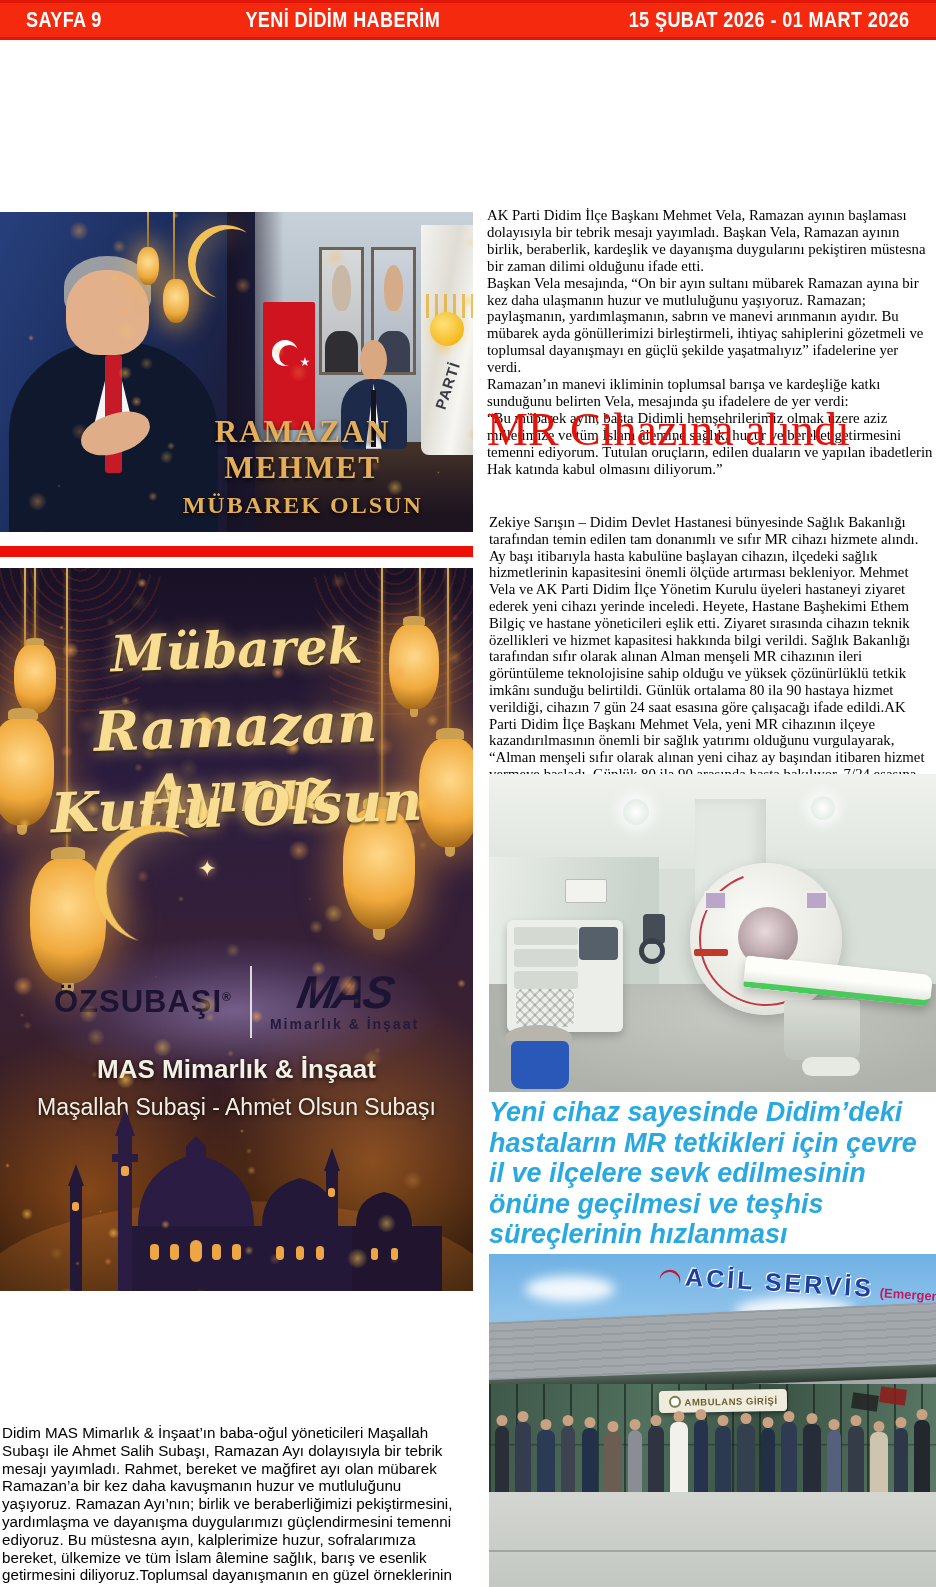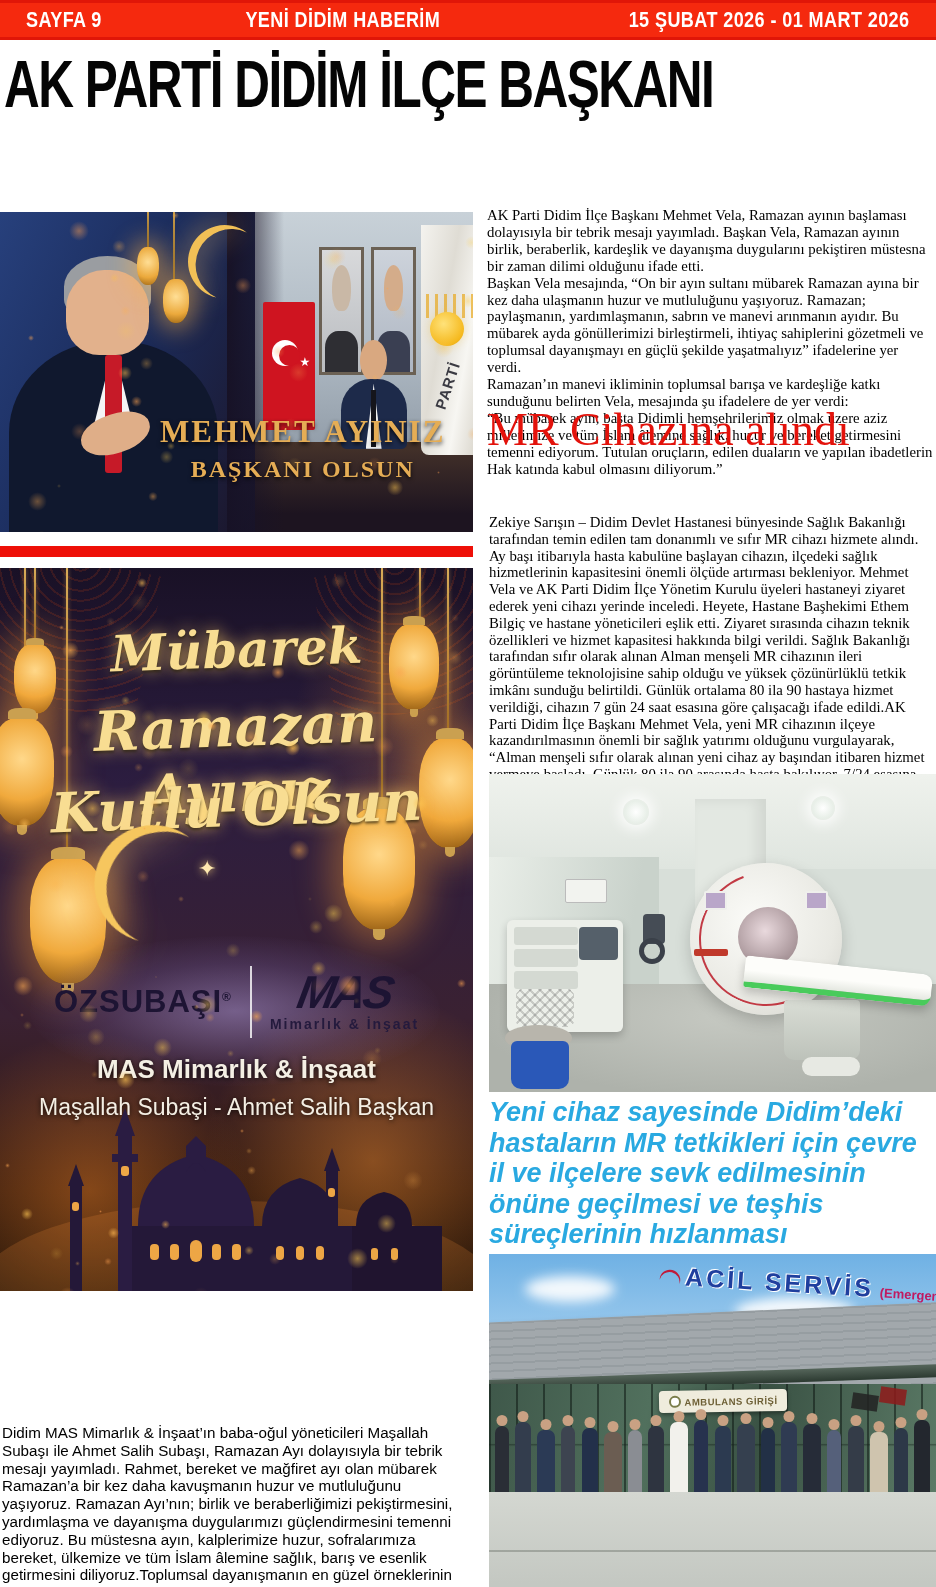--- a/index.html
+++ b/index.html
@@ -219,21 +219,20 @@
 
 <div class="page">
 
   <div class="abs banner">
     <span class="b-left">SAYFA 9</span>
     <span>YENİ DİDİM HABERİM</span>
     <span class="b-right">15 ŞUBAT 2026 - 01 MART 2026</span>
   </div>
 
   <div class="abs headline">
-    <div><span class="hl">AK PARTİ DİDİM İLÇE BAŞKANI</span></div>
   </div>
 
   <div class="abs photo1">
     <div class="p1-left"></div>
     <div class="p1-office"></div>
     <div class="p1-desk"></div>
     <div class="p1-office-fade"></div>
     <div class="p1-flag-tr">
       <div class="c1"></div>
         <div class="c2"></div>
@@ -303,22 +302,22 @@
         <div style="position: absolute; border-radius: 50%; left: 24.5869%; top: 34.0674%; width: 19.9724px; height: 19.9724px; background: radial-gradient(circle, rgba(251, 204, 81, 0.2), transparent 70%);"></div>
         <div style="position: absolute; border-radius: 50%; left: 81.5454%; top: 23.5515%; width: 2.98662px; height: 2.98662px; background: radial-gradient(circle, rgba(251, 162, 81, 0.42), transparent 70%);"></div>
         <div style="position: absolute; border-radius: 50%; left: 60.1247%; top: 64.281%; width: 13.049px; height: 13.049px; background: radial-gradient(circle, rgba(251, 171, 81, 0.204), transparent 70%);"></div>
         <div style="position: absolute; border-radius: 50%; left: 68.1197%; top: 11.9053%; width: 20.3452px; height: 20.3452px; background: radial-gradient(circle, rgba(251, 206, 81, 0.23), transparent 70%);"></div>
         <div style="position: absolute; border-radius: 50%; left: 69.3362%; top: 11.0813%; width: 18.4671px; height: 18.4671px; background: radial-gradient(circle, rgba(251, 173, 81, 0.26), transparent 70%);"></div>
         <div style="position: absolute; border-radius: 50%; left: 61.1908%; top: 47.3172%; width: 18.8941px; height: 18.8941px; background: radial-gradient(circle, rgba(251, 175, 81, 0.243), transparent 70%);"></div>
         <div style="position: absolute; border-radius: 50%; left: 98.2586%; top: 7.43337%; width: 13.1189px; height: 13.1189px; background: radial-gradient(circle, rgba(251, 207, 81, 0.32), transparent 70%);"></div>
         <div style="position: absolute; border-radius: 50%; left: 60.7875%; top: 76.6825%; width: 13.6911px; height: 13.6911px; background: radial-gradient(circle, rgba(251, 191, 81, 0.192), transparent 70%);"></div>
       </div>
     <div class="p1-caption">
-      <div class="l1">MEHMET AYINIZ</div>
-      <div class="l2">BAŞKANI OLSUN</div>
+      <div class="l1">RAMAZAN MEHMET</div>
+      <div class="l2">MÜBAREK OLSUN</div>
     </div>
   </div>
 
   <div class="abs redbar"></div>
 
   <div class="abs poster">
     <div class="ornament" style="left:-20px;top:-10px;transform:rotate(12deg);"></div>
     <div class="ornament" style="right:-20px;top:-6px;transform:rotate(-10deg);"></div>
     <div class="glow" style="left:-70px;bottom:-60px;width:320px;height:320px;background:radial-gradient(circle,rgba(255,140,40,.4),transparent 70%);"></div>
     <div class="glow" style="right:-70px;bottom:-40px;width:340px;height:340px;background:radial-gradient(circle,rgba(255,150,50,.42),transparent 70%);"></div>
@@ -348,21 +347,21 @@
         <span>ÖZSUBAŞI</span><sup>®</sup>
       </div>
       <div class="logo-div"></div>
       <div class="brand2">
         <div class="mas">MAS</div>
         <div class="sub">Mimarlık &amp; İnşaat</div>
       </div>
     </div>
     <div class="firm">
       <div class="f1">MAS Mimarlık &amp; İnşaat</div>
-      <div class="f2">Maşallah Subaşi - Ahmet Salih Başkan</div>
+      <div class="f2">Maşallah Subaşi - Ahmet Olsun Subaşı</div>
     </div>
     <svg class="mosque" viewBox="0 0 473 215" preserveAspectRatio="none">
       <ellipse cx="236" cy="215" rx="260" ry="90" fill="rgba(255,150,60,.18)"></ellipse>
       <rect x="118" y="150" width="240" height="65" fill="#241838"></rect>
       <path d="M138 150 Q138 92 196 78 Q254 92 254 150 Z" fill="#2a1c42"></path>
       <path d="M186 96 Q196 78 206 96 L206 70 L196 60 L186 70 Z" fill="#2a1c42"></path>
       <path d="M262 150 Q262 112 300 102 Q338 112 338 150 Z" fill="#241838"></path>
       <path d="M356 150 Q356 122 384 116 Q412 122 412 150 Z" fill="#20142f"></path>
       <rect x="352" y="150" width="90" height="65" fill="#20142f"></rect>
       <rect x="118" y="60" width="14" height="155" fill="#2a1c42"></rect>

